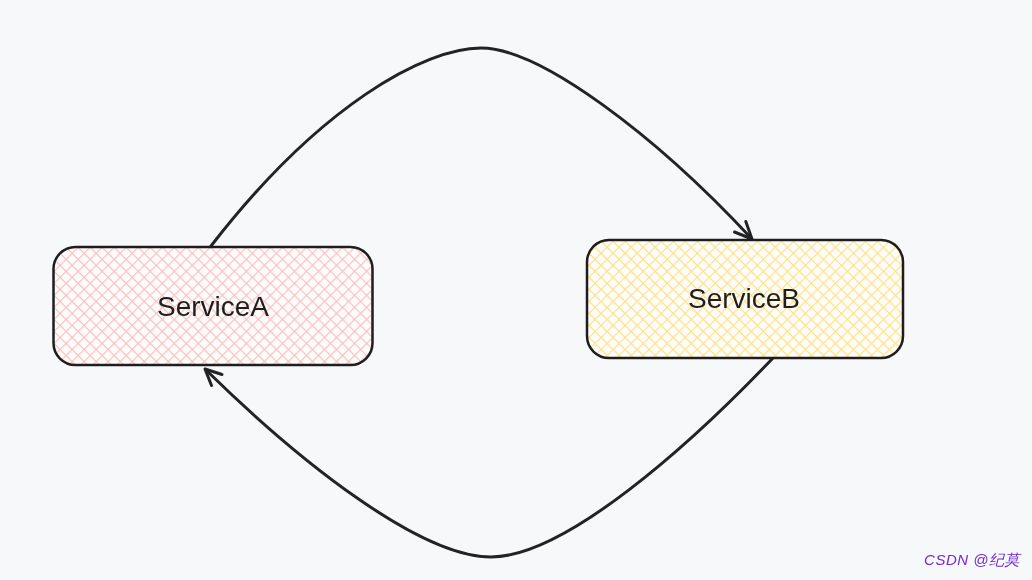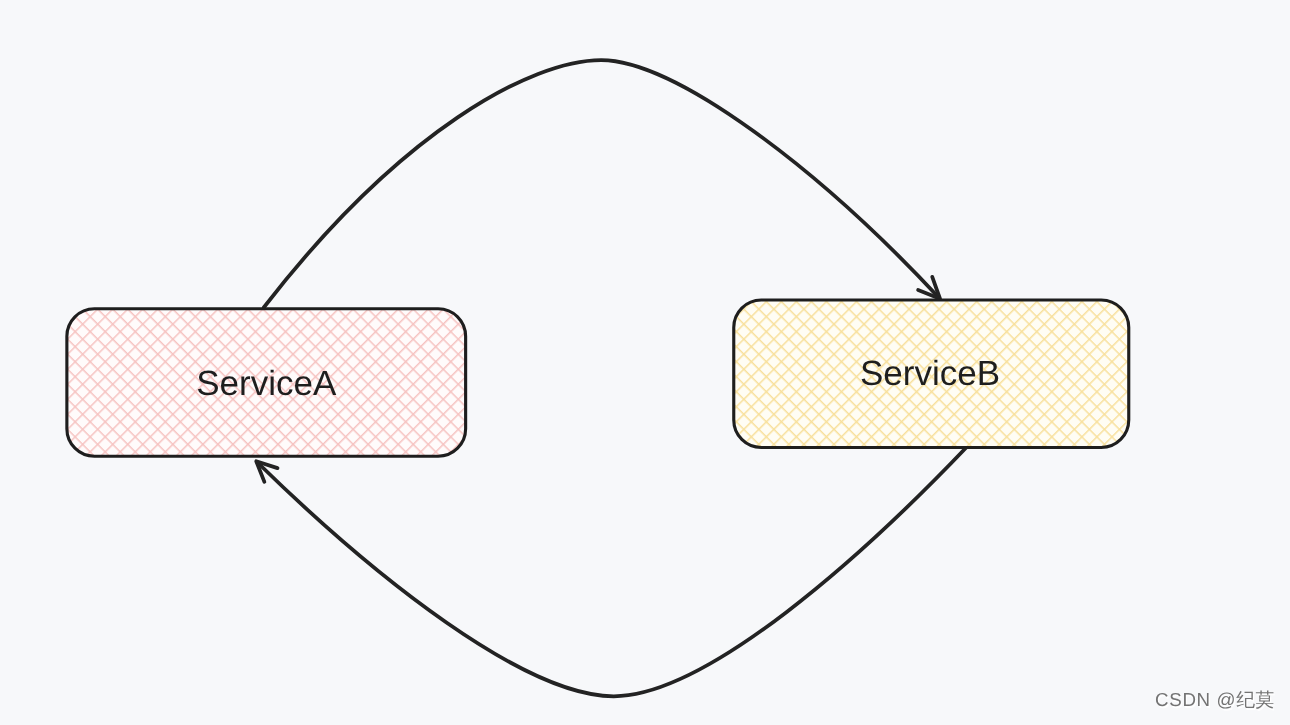--- a/index.html
+++ b/index.html
@@ -28,23 +28,24 @@
     font-weight: 500;
     fill: #1e1e1e;
     text-anchor: middle;
   }
   .watermark {
     position: absolute;
     right: 12px;
     bottom: 10px;
     font-size: 15px;
     letter-spacing: 0.5px;
-    color: #737373;
+    color: #6d28d9;
     text-shadow: 1px 1px 0 #ffffff;
     user-select: none;
+    font-style: italic;
   }
 </style>
 </head>
 <body>
 
 <svg class="canvas-svg" viewBox="0 0 1032 580" xmlns="http://www.w3.org/2000/svg">
   <defs>
     <pattern id="hatchA" patternUnits="userSpaceOnUse" width="8.5" height="8.5" patternTransform="rotate(45 0 0)">
       <rect width="8.5" height="8.5" fill="#fffbfb"></rect>
       <line x1="0" y1="0" x2="0" y2="8.5" stroke="#f6c3c1" stroke-width="2.4"></line>

